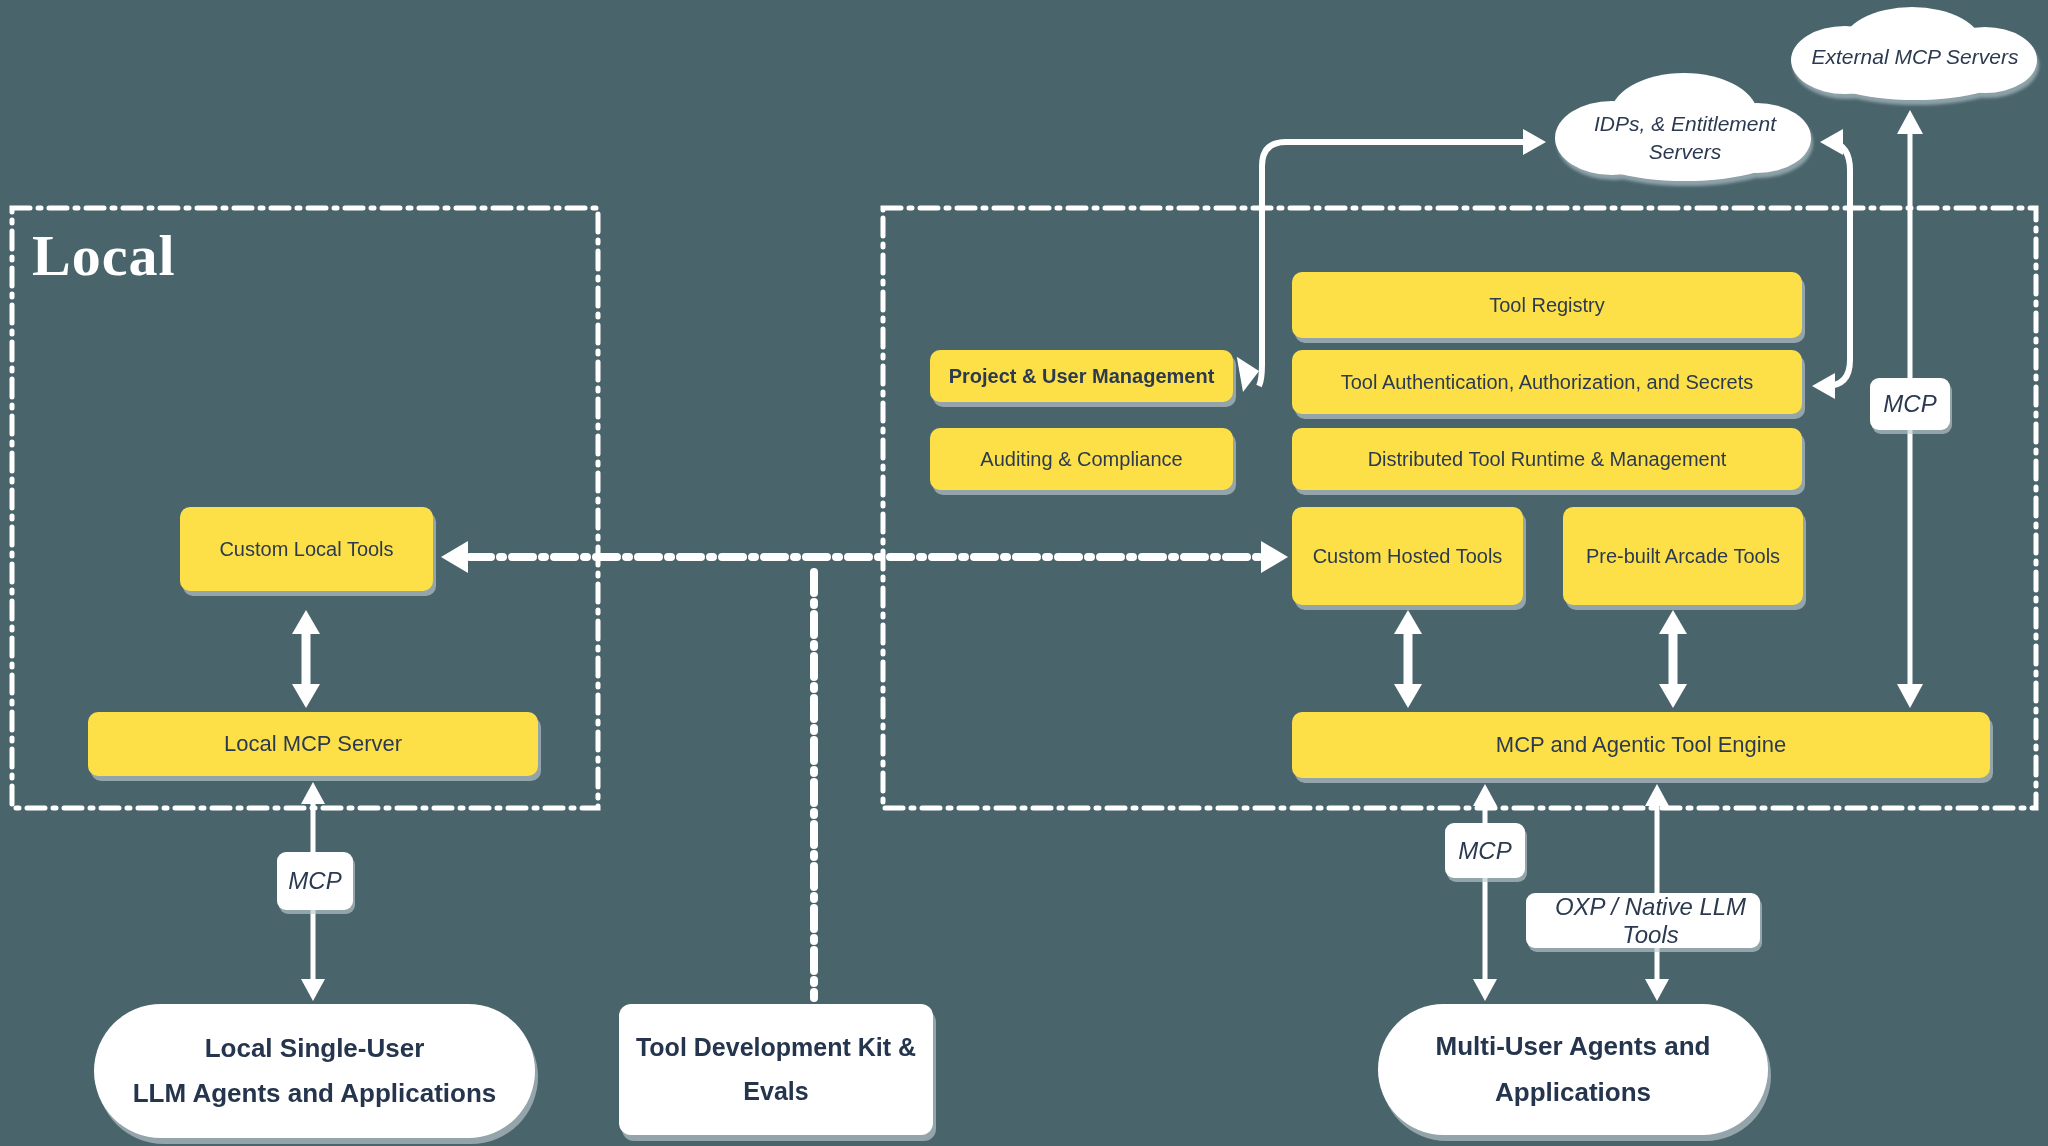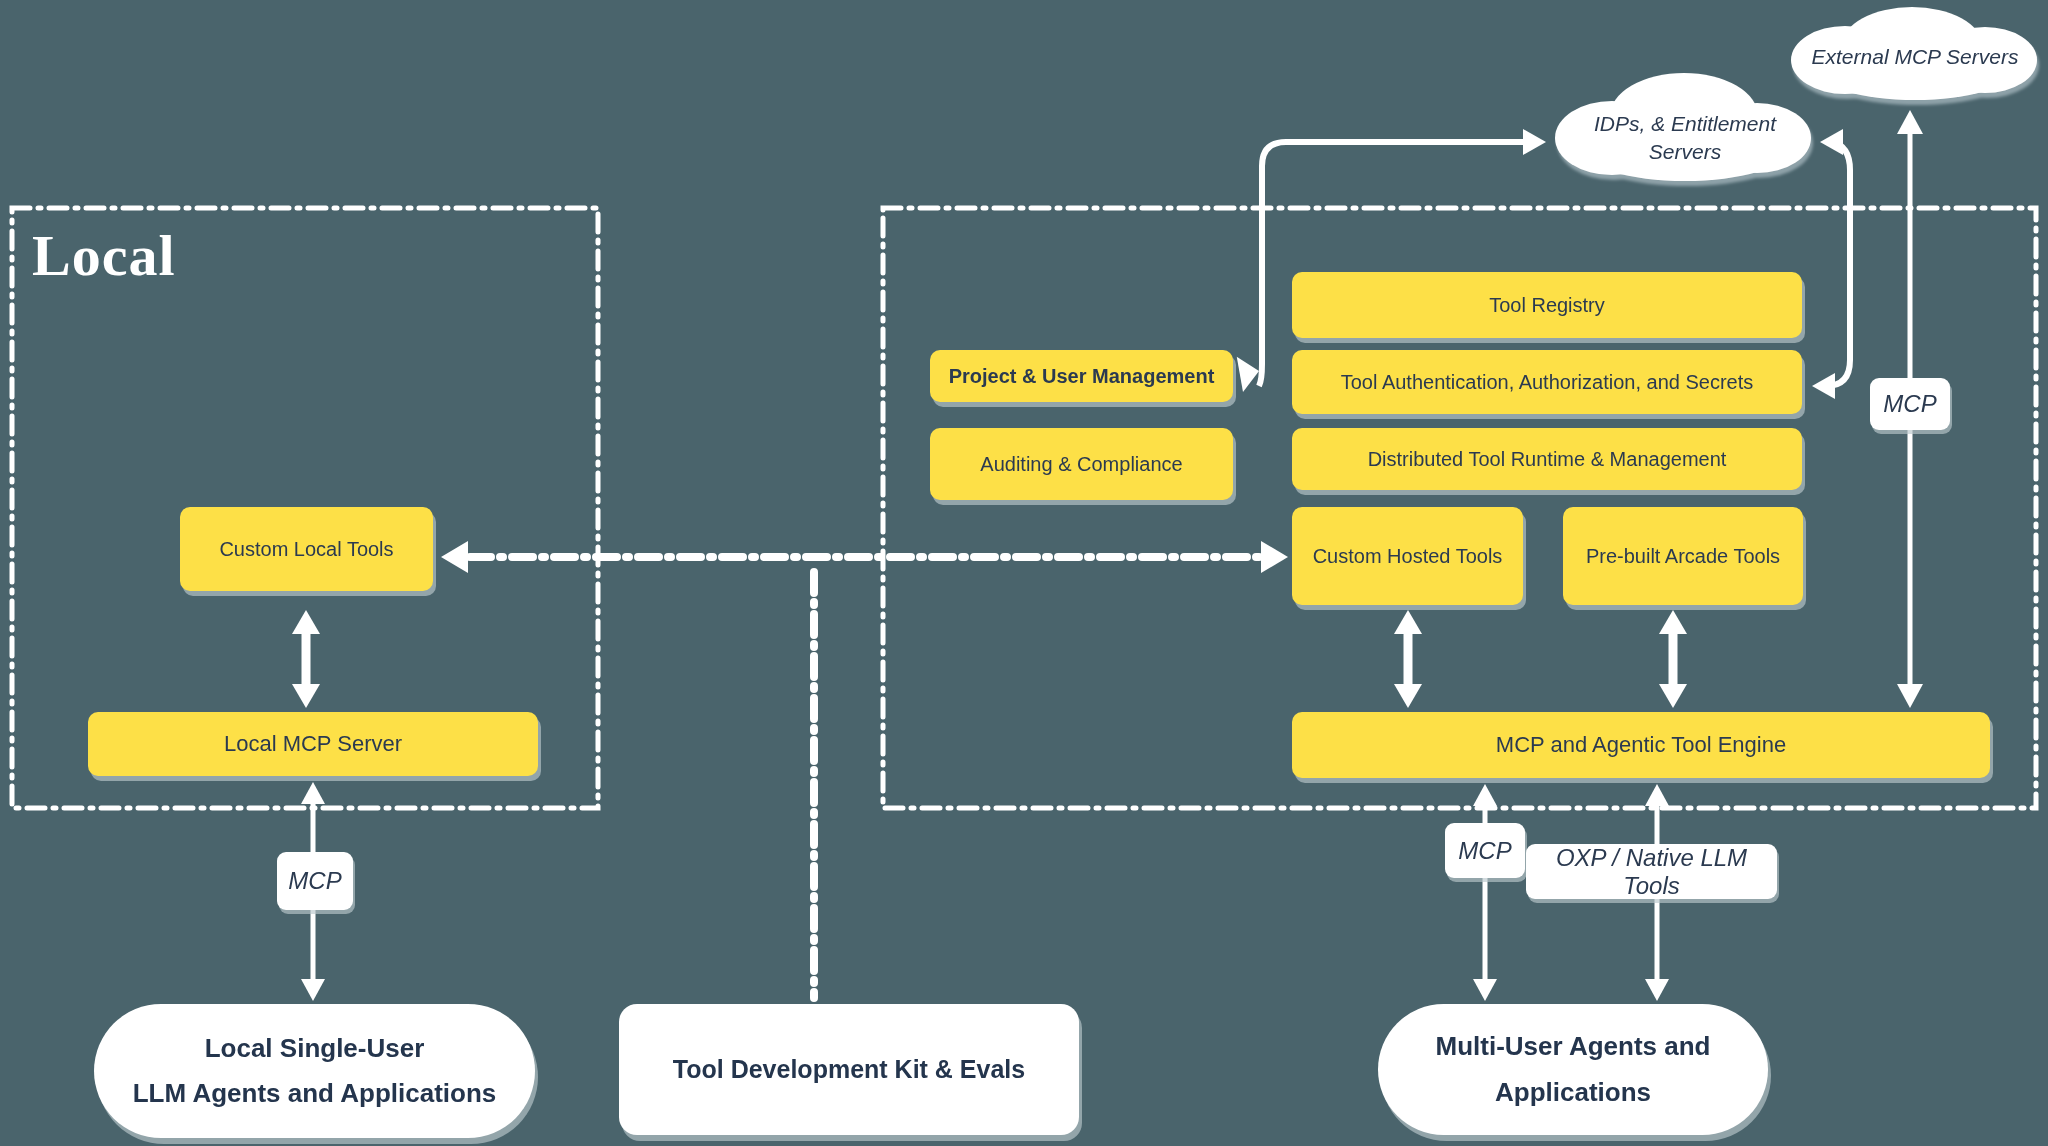--- a/index.html
+++ b/index.html
@@ -120,37 +120,37 @@
     <span>IDPs, &amp; Entitlement</span><br>
     <span>Servers</span>
   </div>
 
   <div class="node" style="left:180px;top:507px;width:253px;height:84px;">Custom Local Tools</div>
   <div class="node big" style="left:88px;top:712px;width:450px;height:64px;">Local MCP Server</div>
 
   <div class="node" style="left:1292px;top:272px;width:510px;height:66px;">Tool Registry</div>
   <div class="node" style="left:930px;top:350px;width:303px;height:52px;font-weight:bold;">Project &amp; User Management</div>
   <div class="node" style="left:1292px;top:350px;width:510px;height:64px;">Tool Authentication, Authorization, and Secrets</div>
-  <div class="node" style="left:930px;top:428px;width:303px;height:72px;">Auditing &amp; Compliance</div>
+  <div class="node" style="left:930px;top:428px;width:303px;height:62px;">Auditing &amp; Compliance</div>
   <div class="node" style="left:1292px;top:428px;width:510px;height:62px;">Distributed Tool Runtime &amp; Management</div>
   <div class="node" style="left:1292px;top:507px;width:231px;height:98px;">Custom Hosted Tools</div>
   <div class="node" style="left:1563px;top:507px;width:240px;height:98px;">Pre-built Arcade Tools</div>
   <div class="node big" style="left:1292px;top:712px;width:698px;height:66px;">MCP and Agentic Tool Engine</div>
 
   <div class="pill-label" style="left:277px;top:852px;width:76px;height:58px;">MCP</div>
   <div class="pill-label" style="left:1445px;top:823px;width:80px;height:55px;">MCP</div>
-  <div class="pill-label" style="left:1526px;top:844px;width:251px;height:55px;">OXP / Native LLM Tools</div>
+  <div class="pill-label" style="left:1526px;top:893px;width:219px;height:55px;padding-left:15px;">OXP / Native LLM Tools</div>
   <div class="pill-label" style="left:1870px;top:378px;width:80px;height:52px;">MCP</div>
 
   <div class="agent-pill" style="left:94px;top:1004px;width:441px;height:134px;border-radius:68px;">
     <span>Local Single-User</span>
     <span>LLM Agents and Applications</span>
   </div>
 
-  <div class="agent-pill" style="left:619px;top:1004px;width:460px;height:131px;border-radius:18px;font-size:25px;">
+  <div class="agent-pill" style="left:619px;top:1004px;width:314px;height:131px;border-radius:12px;font-size:25px;">
     <span>Tool Development Kit &amp; Evals</span>
   </div>
 
   <div class="agent-pill" style="left:1378px;top:1004px;width:390px;height:131px;border-radius:66px;">
     <span>Multi-User Agents and</span>
     <span>Applications</span>
   </div>
 
 </div>
 

